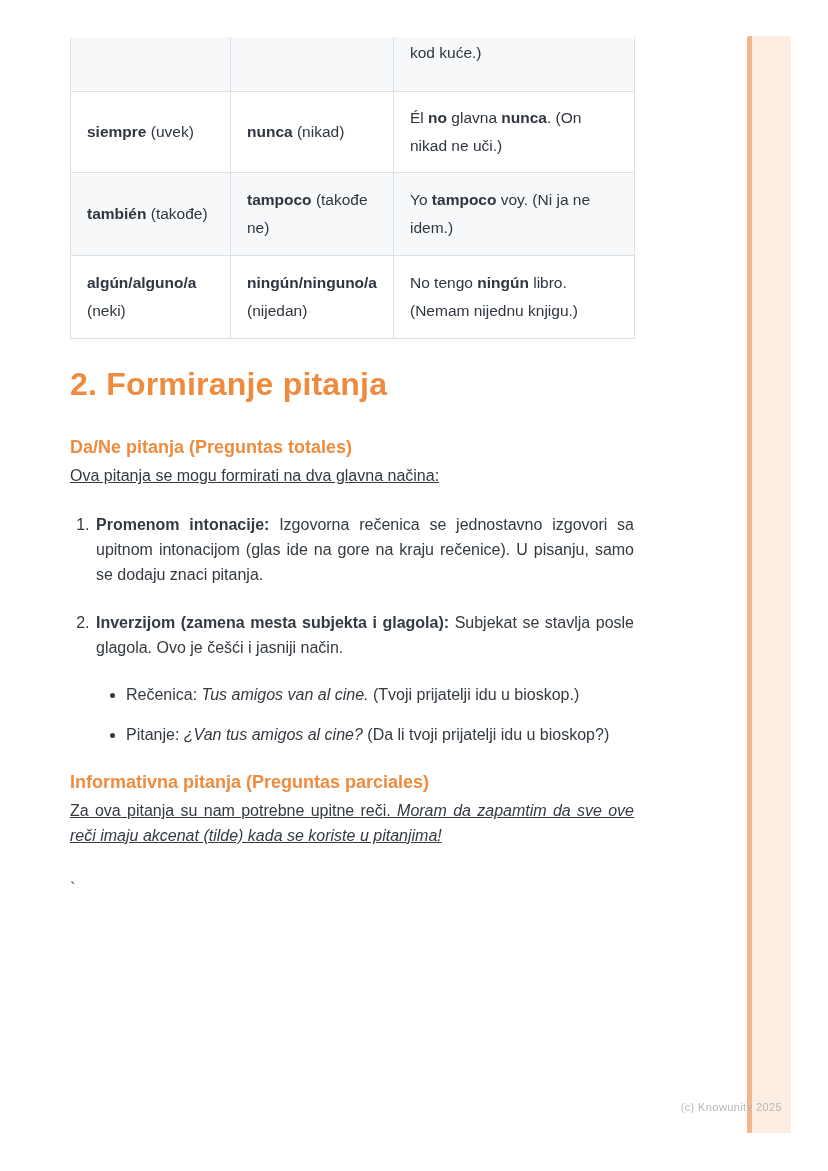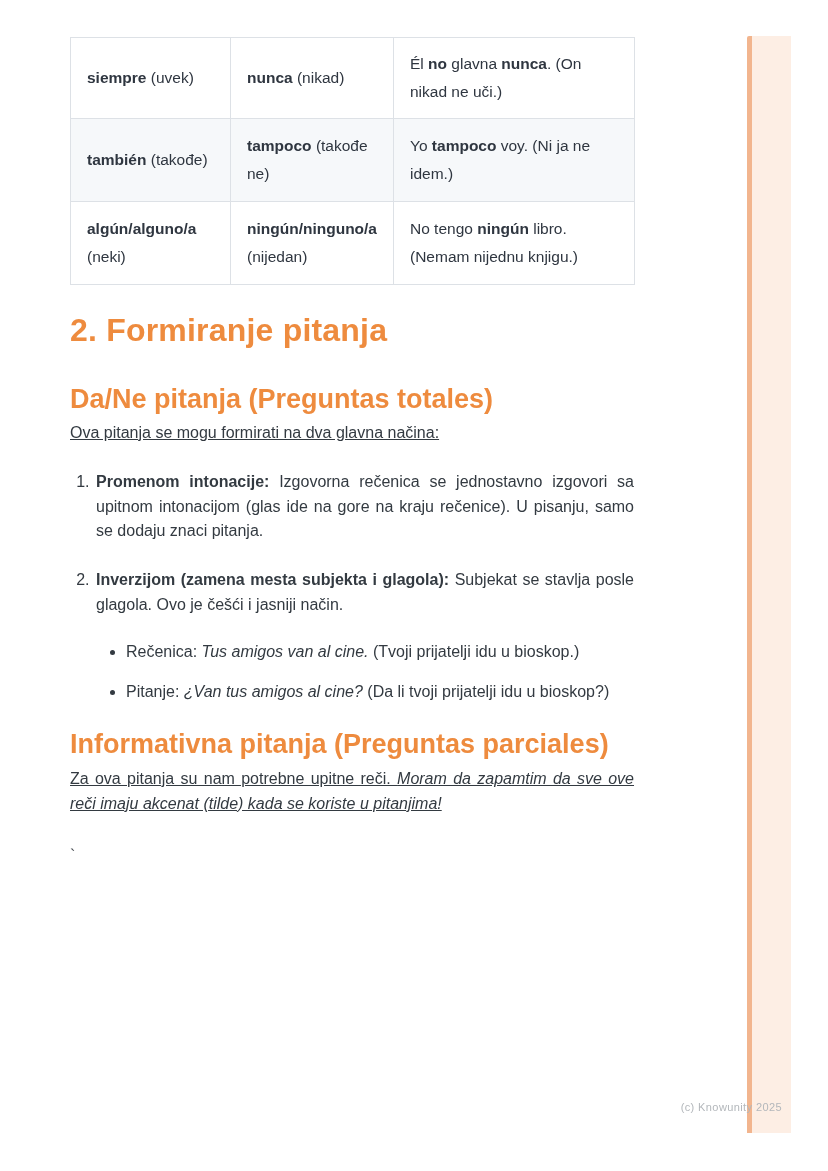--- a/index.html
+++ b/index.html
@@ -65,21 +65,21 @@
   h2.sec {
     margin: 27px 0 0 0;
     font-size: 32px;
     line-height: 1.15;
     font-weight: 700;
     color: #ee8b3e;
     letter-spacing: 0.2px;
   }
   h3.sub {
     margin: 34px 0 0 0;
-    font-size: 27px;
+    font-size: 18px;
     line-height: 1.2;
     font-weight: 700;
     color: #ee8b3e;
   }
   p.body { margin: 6px 0 0 0; text-decoration: underline; }
   p.just { text-align: justify; }
   ol.main-list {
     margin: 24px 0 0 0;
     padding: 0 0 0 24px;
   }
@@ -117,20 +117,25 @@
 
   <div class="content">
 
     <table class="vocab">
       <colgroup>
         <col style="width:160px">
         <col style="width:163px">
         <col style="width:241px">
       </colgroup>
       <tbody>
+        <tr class="shaded cut">
+          <td></td>
+          <td></td>
+          <td><span>kod kuće.)</span></td>
+        </tr>
         <tr class="r-mid">
           <td><span style="font-weight: 700;">siempre</span><span> (uvek)</span></td>
           <td><span style="font-weight: 700;">nunca</span><span> (nikad)</span></td>
           <td><span>Él </span><span style="font-weight: 700; text-align: right;">no</span><span> glavna </span><span style="font-weight: 700;">nunca</span><span>. (On nikad ne uči.)</span></td>
         </tr>
         <tr class="shaded r-tall">
           <td><span style="font-weight: 700;">también</span><span> (takođe)</span></td>
           <td><span style="font-weight: 700;">tampoco</span><span> (takođe ne)</span></td>
           <td><span>Yo </span><span style="font-weight: 700;">tampoco</span><span> voy. (Ni ja ne idem.)</span></td>
         </tr>

